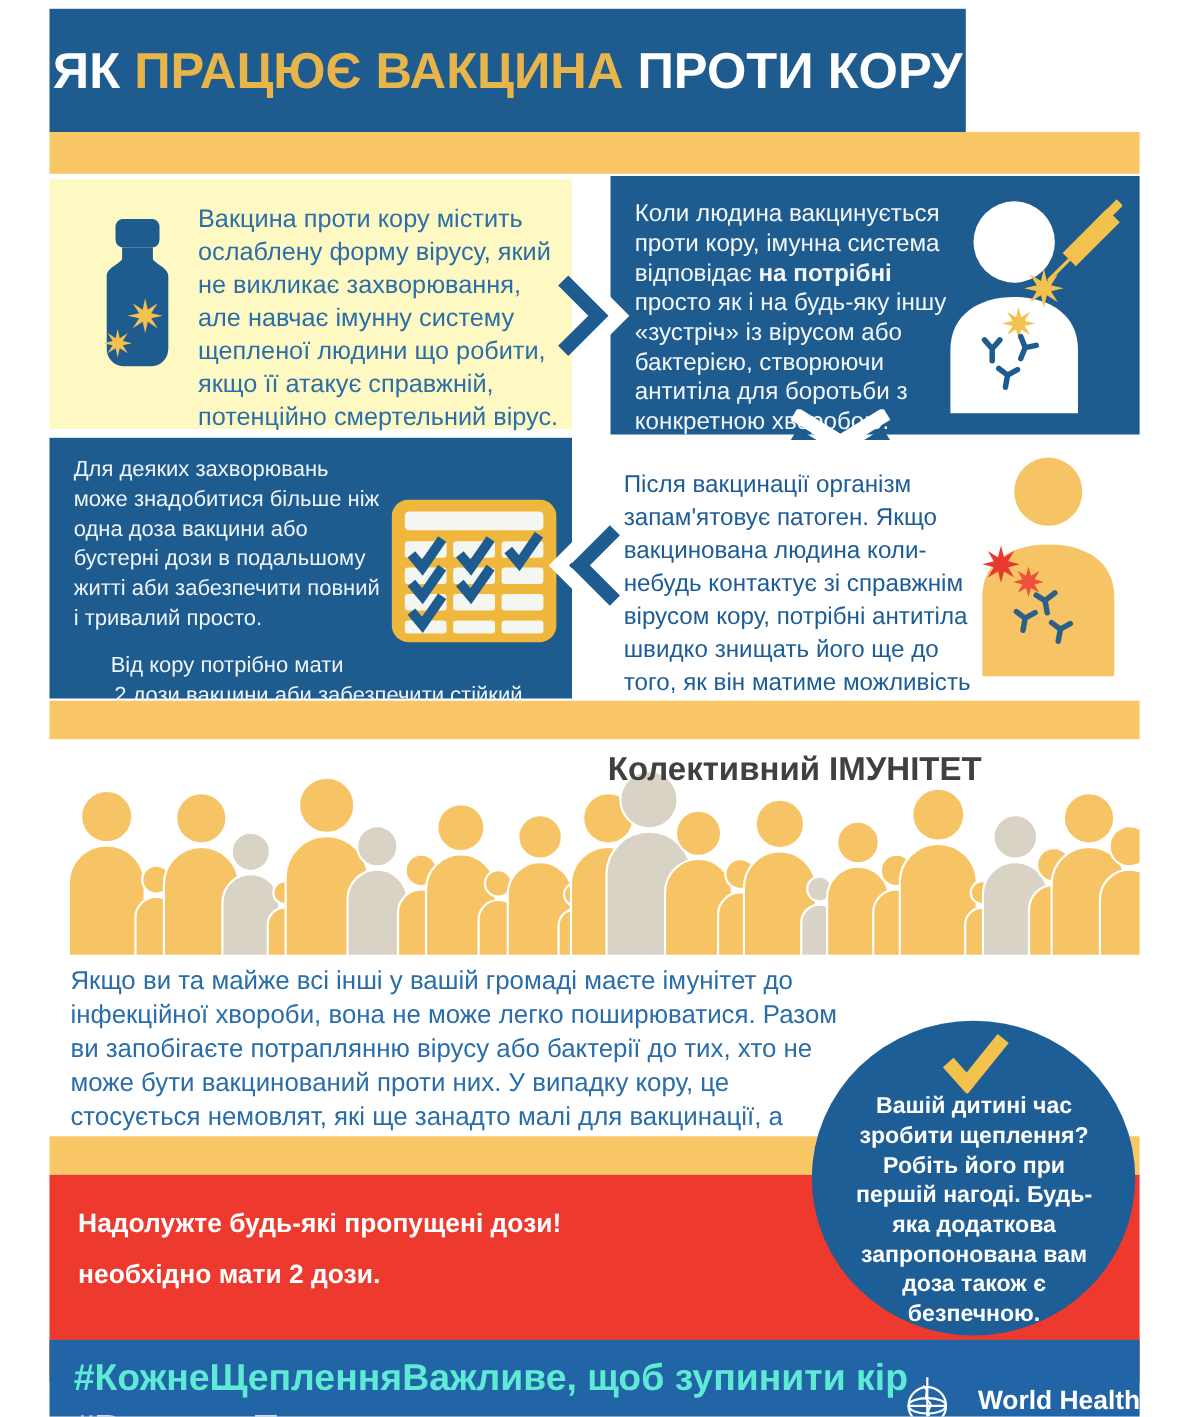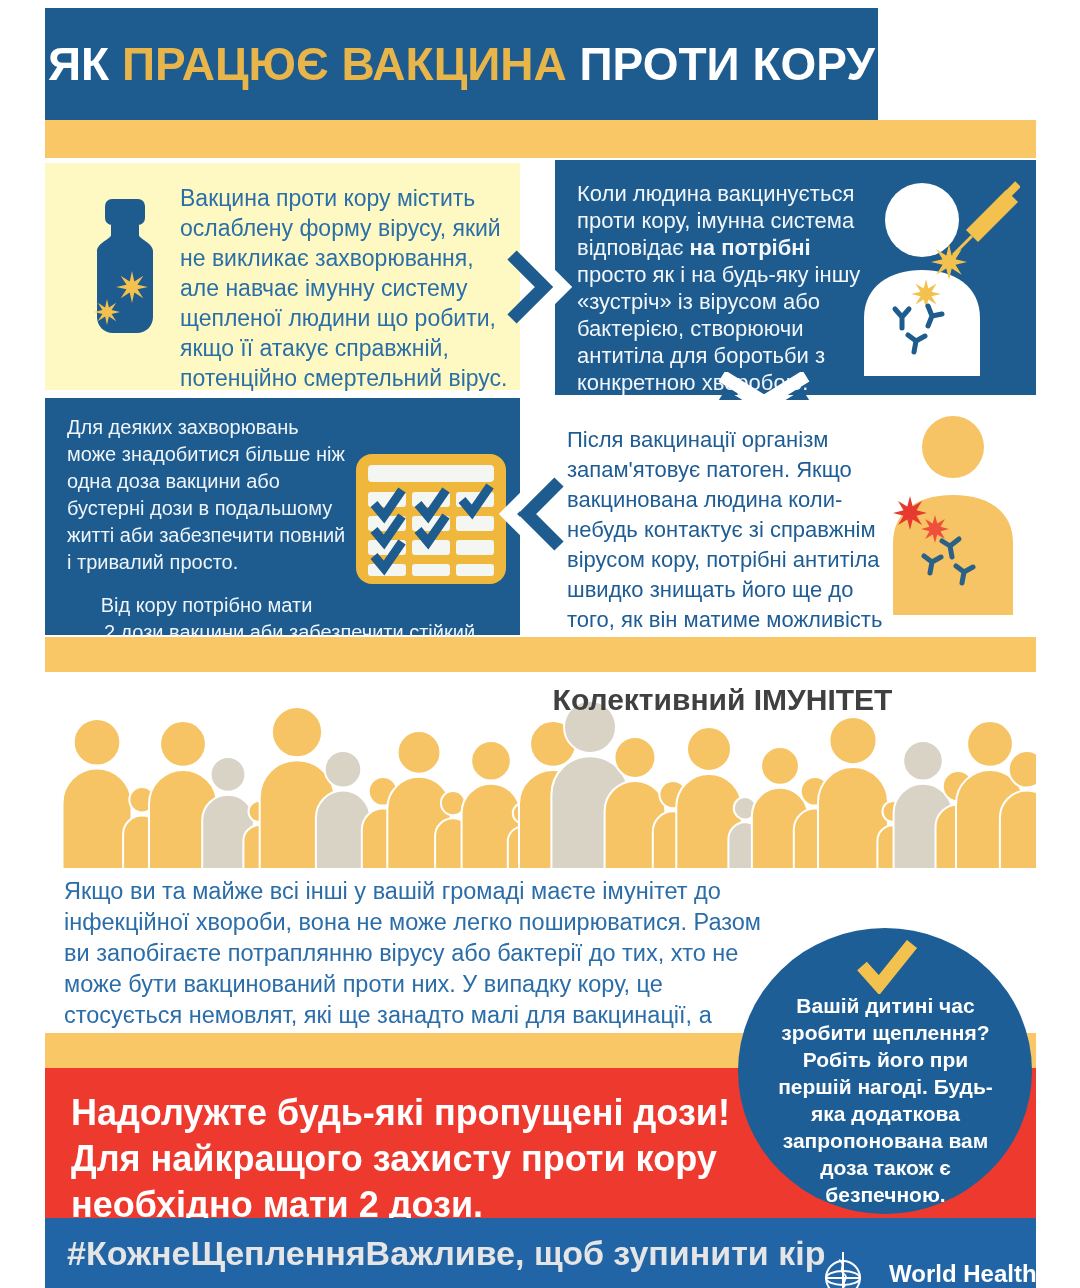--- a/index.html
+++ b/index.html
@@ -47,33 +47,33 @@
 
   
   .herd-heading{position:absolute;left:550px;top:683px;width:345px;margin:0;text-align:center;
                 color:#404040;font-size:30px;font-weight:bold;z-index:3;}
   #crowd{position:absolute;left:45px;top:697px;}
   .herd-par{position:absolute;left:64px;top:876px;width:708px;margin:0;
             color:#2a6da8;font-size:23.5px;line-height:31px;}
 
   
   .red-box{position:absolute;left:45px;top:1068px;width:991px;height:188px;background:#ee392f;
-           color:#fff;font-weight:bold;font-size:36px;line-height:46px;
+           color:#fff;font-weight:bold;font-size:24px;line-height:46px;
            padding:22px 0 0 26px;box-sizing:border-box;}
 
   
   .circle{position:absolute;left:738px;top:928px;width:294px;height:286px;border-radius:50%;
           background:#1d5e97;z-index:5;}
   .circle svg{position:absolute;left:118px;top:12px;}
   .circle p{position:absolute;left:40px;top:64px;width:215px;margin:0;text-align:center;
             color:#fff;font-weight:bold;font-size:21px;line-height:27px;}
 
   
   .footer{position:absolute;left:45px;top:1218px;width:991px;height:80px;background:#2165a6;z-index:6;}
-  .tag1{position:absolute;left:22px;top:16px;color:#e5e5e5;font-weight:bold;font-size:34px;white-space:nowrap;}
+  .tag1{position:absolute;left:22px;top:16px;color:#5eead4;font-weight:bold;font-size:34px;white-space:nowrap;}
   .tag2{position:absolute;left:22px;top:62px;color:#fff;font-weight:bold;font-size:34px;white-space:nowrap;}
   .who{position:absolute;left:772px;top:30px;display:flex;gap:10px;color:#fff;}
   .who span{margin-top:12px;font-size:24px;font-weight:bold;white-space:nowrap;}
 </style>
 </head>
 <body>
 
 <div class="page">
 
   <header class="masthead">
@@ -228,21 +228,20 @@
       <path d="M911.0,172 L911.0,106.9 A34.0,34.0 0 0 1 979.0,106.9 L979.0,172 Z" fill="#f6c464" stroke="#fff" stroke-width="2"></path>
       <circle cx="982" cy="72.3" r="18.3" fill="#f6c464" stroke="#fff" stroke-width="2"></circle>
       <path d="M954.9,172 L954.9,120.7 A27.1,27.1 0 0 1 1009.1,120.7 L1009.1,172 Z" fill="#f6c464" stroke="#fff" stroke-width="2"></path>
     </svg>
   <p class="herd-par">Якщо ви та майже всі інші у вашій громаді маєте імунітет до інфекційної хвороби, вона не може легко поширюватися. Разом ви запобігаєте потраплянню вірусу або бактерії до тих, хто не може бути вакцинований проти них. У випадку кору, це стосується немовлят, які ще занадто малі для вакцинації, а також людей з протипоказами або ослабленою імунною системою.</p>
 
   <div class="band band-low"></div>
 
   <div class="red-box">
     <div>Надолужте будь-які пропущені дози!</div>
-    <div>Для найкращого захисту проти кору</div>
     <div>необхідно мати 2 дози.</div>
   </div>
 
   <div class="circle">
     <svg width="62" height="54" viewBox="0 0 62 54">
       <path d="M6,26 L23,45 L56,4" stroke="#f2c14e" stroke-width="13" fill="none"></path>
     </svg>
     <p>Вашій дитині час зробити щеплення? Робіть його при першій нагоді. Будь-яка додаткова запропонована вам доза також є безпечною.</p>
   </div>
 

